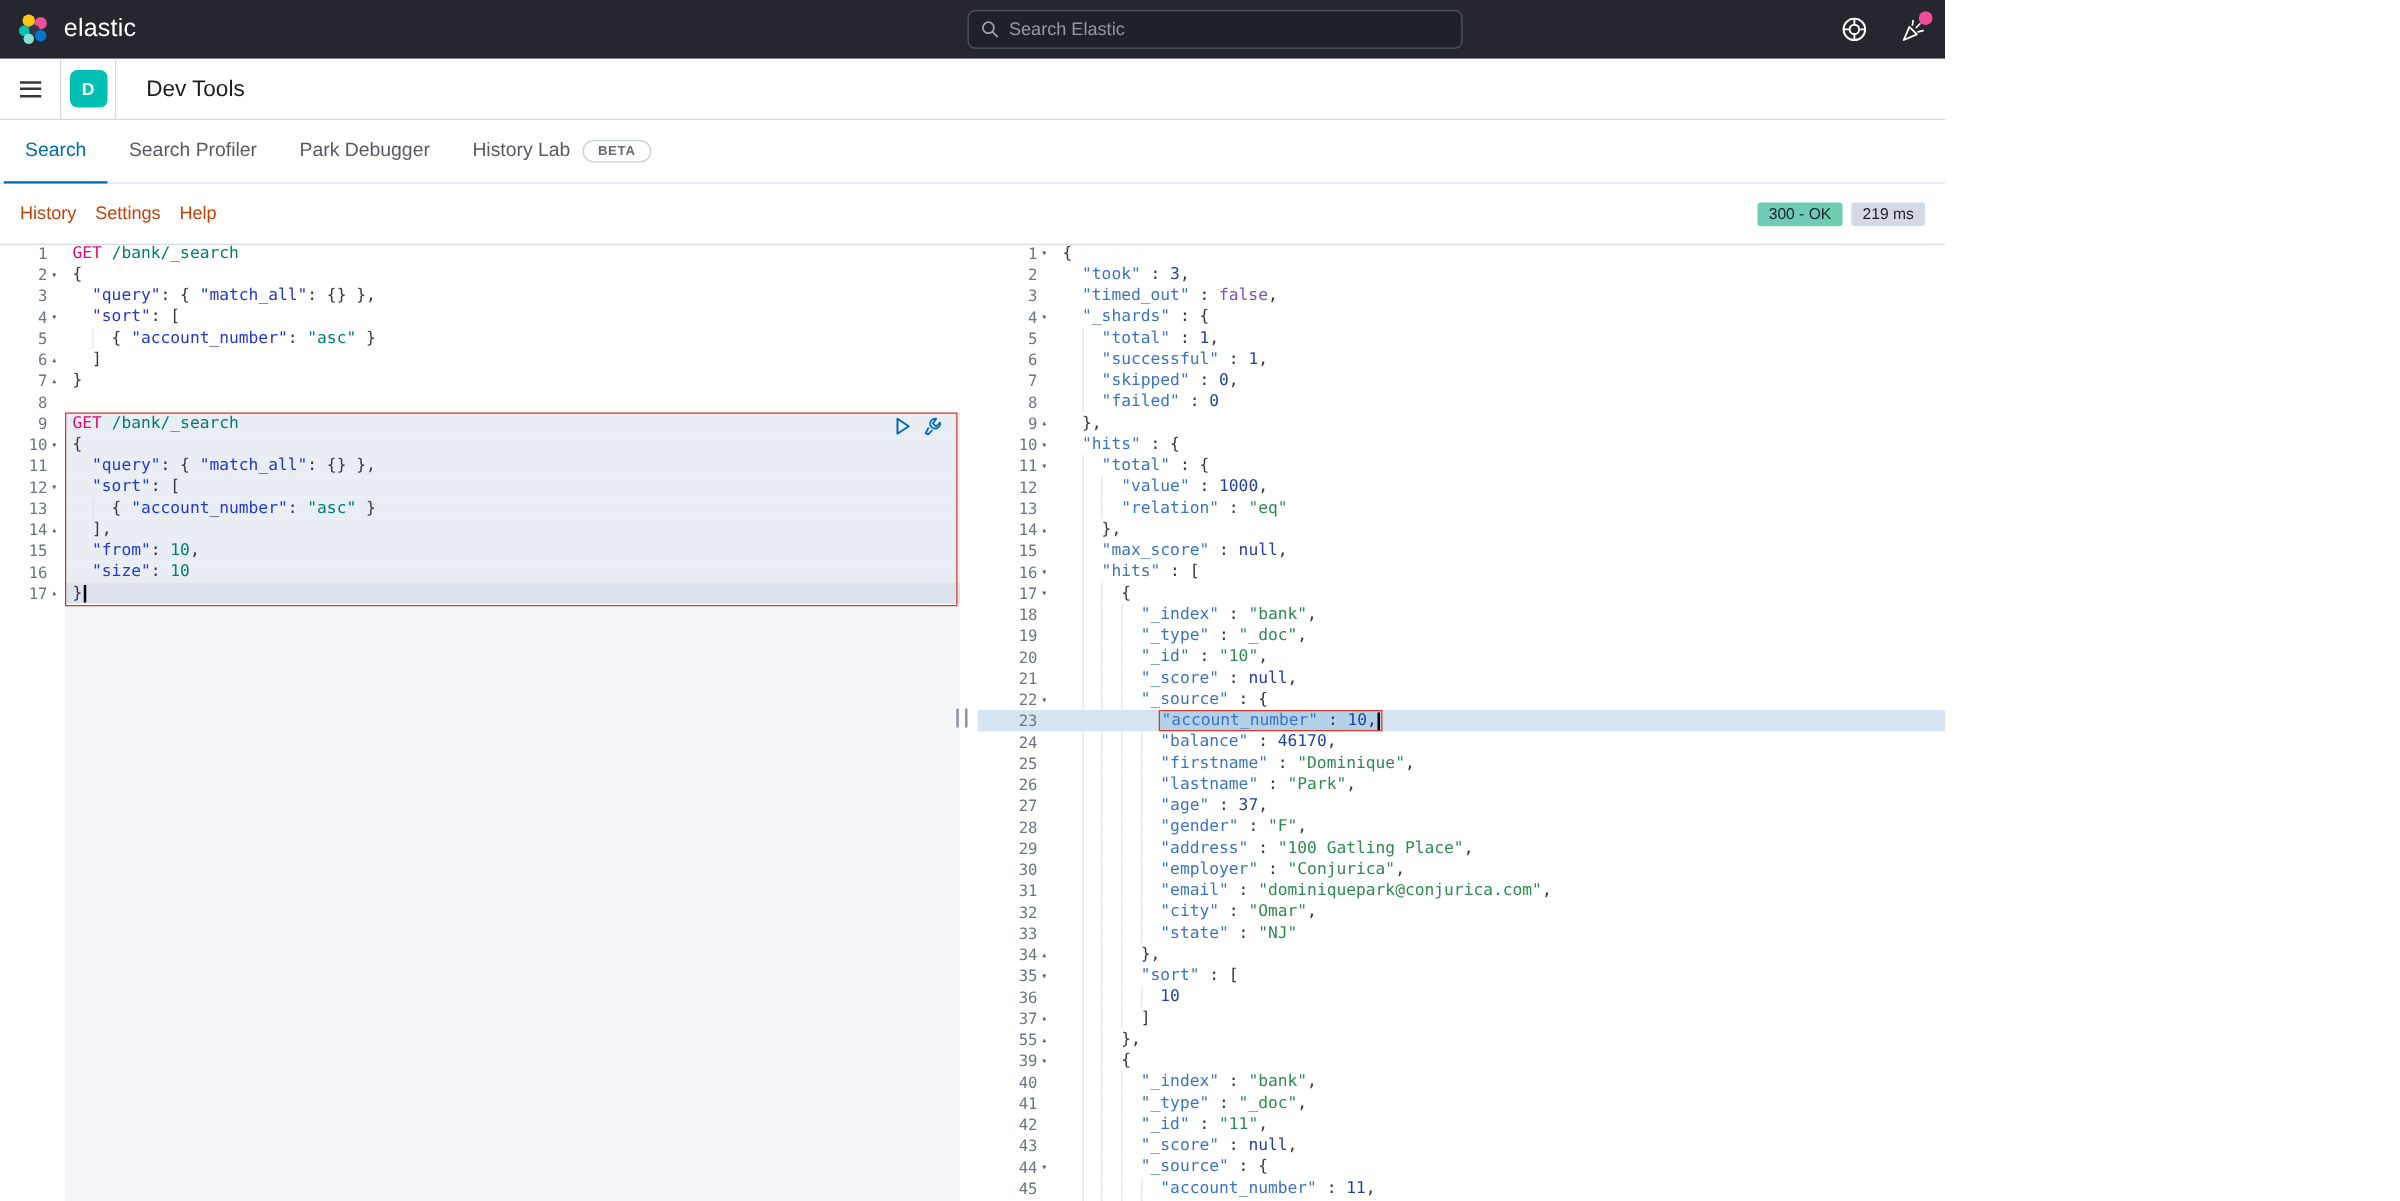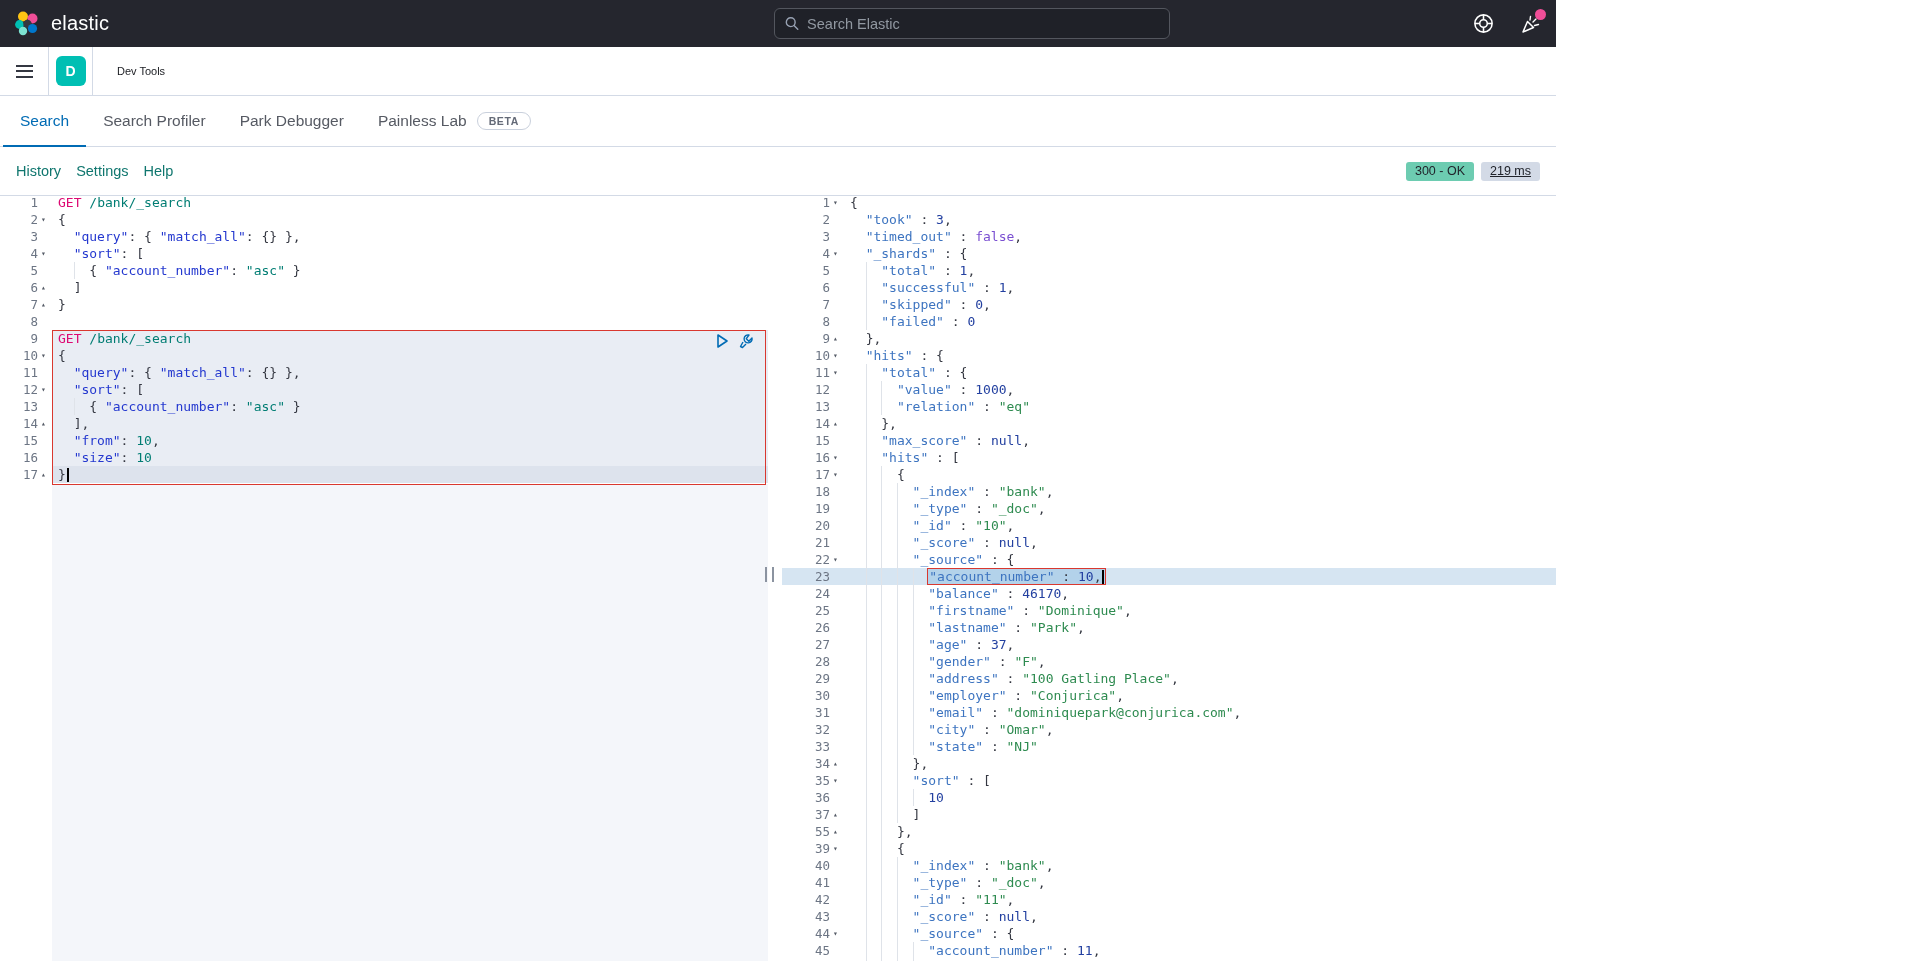--- a/index.html
+++ b/index.html
@@ -17,36 +17,36 @@
   .top-icon { position:relative; width:22px; height:22px; display:flex; align-items:center; justify-content:center; cursor:pointer; }
   .notif-dot { position:absolute; right:-4px; top:-4px; width:11px; height:11px; border-radius:50%; background:#f04e98; }
 
   
   .navbar { position:absolute; left:0; top:47px; width:100%; height:49px; background:#fff; border-bottom:1px solid #d3dae6; display:flex; align-items:center; }
   .menu-btn { width:48px; height:100%; display:flex; align-items:center; justify-content:center; cursor:pointer; }
   .menu-glyph { width:17px; height:13px; border-top:2px solid #343741; border-bottom:2px solid #343741; position:relative; }
   .menu-glyph::after { content:""; position:absolute; left:0; right:0; top:3.5px; height:2px; background:#343741; }
   .space-btn { width:45px; height:100%; border-left:1px solid #d3dae6; border-right:1px solid #d3dae6; display:flex; align-items:center; justify-content:center; cursor:pointer; }
   .space-avatar { width:30px; height:30px; border-radius:6px; background:#00bfb3; color:#fff; font-size:14px; font-weight:700; display:flex; align-items:center; justify-content:center; }
-  .breadcrumb { margin-left:24px; font-size:11px; color:#1a1c21; cursor:pointer; }
+  .breadcrumb { margin-left:24px; font-size:18px; color:#1a1c21; cursor:pointer; }
 
   
   .tabsbar { position:absolute; left:0; top:96px; width:100%; height:51px; background:#fff; border-bottom:1px solid #d3dae6; display:flex; align-items:stretch; padding-left:3px; }
   .tab { display:flex; align-items:center; gap:10px; padding:0 17px; font-size:15.5px; color:#565a63; cursor:pointer; position:relative; }
   .tab.active { color:#006bb4; font-weight:500; }
   .tab.active::after { content:""; position:absolute; left:0; right:0; bottom:-1px; height:2px; background:#006bb4; }
   .beta-pill { border:1px solid #c9d0dc; border-radius:12px; padding:2px 11px; font-size:10.5px; font-weight:700; letter-spacing:.6px; color:#646a77; }
 
   
   .toolbar { position:absolute; left:0; top:147px; width:100%; height:49px; background:#fff; border-bottom:1px solid #d3dae6; display:flex; align-items:center; padding:0 16px; }
-  .tool-link { font-size:14.5px; color:#0f766e; margin-right:15px; cursor:pointer; }
+  .tool-link { font-size:14.5px; color:#c2410c; margin-right:15px; cursor:pointer; }
   .badges { margin-left:auto; display:flex; gap:7px; align-items:center; }
   .badge { font-size:12.5px; color:#21242b; border-radius:3px; padding:2.5px 9px; white-space:nowrap; }
   .badge.ok { background:#6dccb1; }
-  .badge.ms { background:#d3dae6;text-decoration:underline; }
+  .badge.ms { background:#d3dae6; }
 
   
   .content { position:absolute; left:0; top:196px; right:0; bottom:0; }
   .panel { position:absolute; top:0; height:100%; background:#fff; overflow:hidden; }
   #left-panel  { left:0; width:768px; }
   #right-panel { left:782px; width:1112px; }
   #left-panel .tint { position:absolute; left:0; right:0; top:288px; bottom:0; background:#f4f6fa; z-index:0; }
   .gutter-col { position:absolute; left:0; top:0; width:52px; height:100%; background:#fff; z-index:1; }
   #right-panel .gutter-col { width:62px; }
   .lines { position:relative; z-index:2; margin-top:-2px; font-family:"DejaVu Sans Mono", monospace; font-size:13px; line-height:17px; }
@@ -131,21 +131,21 @@
       <div class="tab active">
         <span>Search</span>
       </div>
       <div class="tab">
         <span>Search Profiler</span>
       </div>
       <div class="tab">
         <span>Park Debugger</span>
       </div>
       <div class="tab">
-        <span>Painless Lab</span>
+        <span>History Lab</span>
         <span class="beta-pill">BETA</span>
       </div>
     </div>
 
   <div class="toolbar">
     <span id="tool-links"><span class="tool-link">History</span><span class="tool-link">Settings</span><span class="tool-link">Help</span></span>
     <span class="badges">
       <span class="badge ok">300 - OK</span>
       <span class="badge ms">219 ms</span>
     </span>

